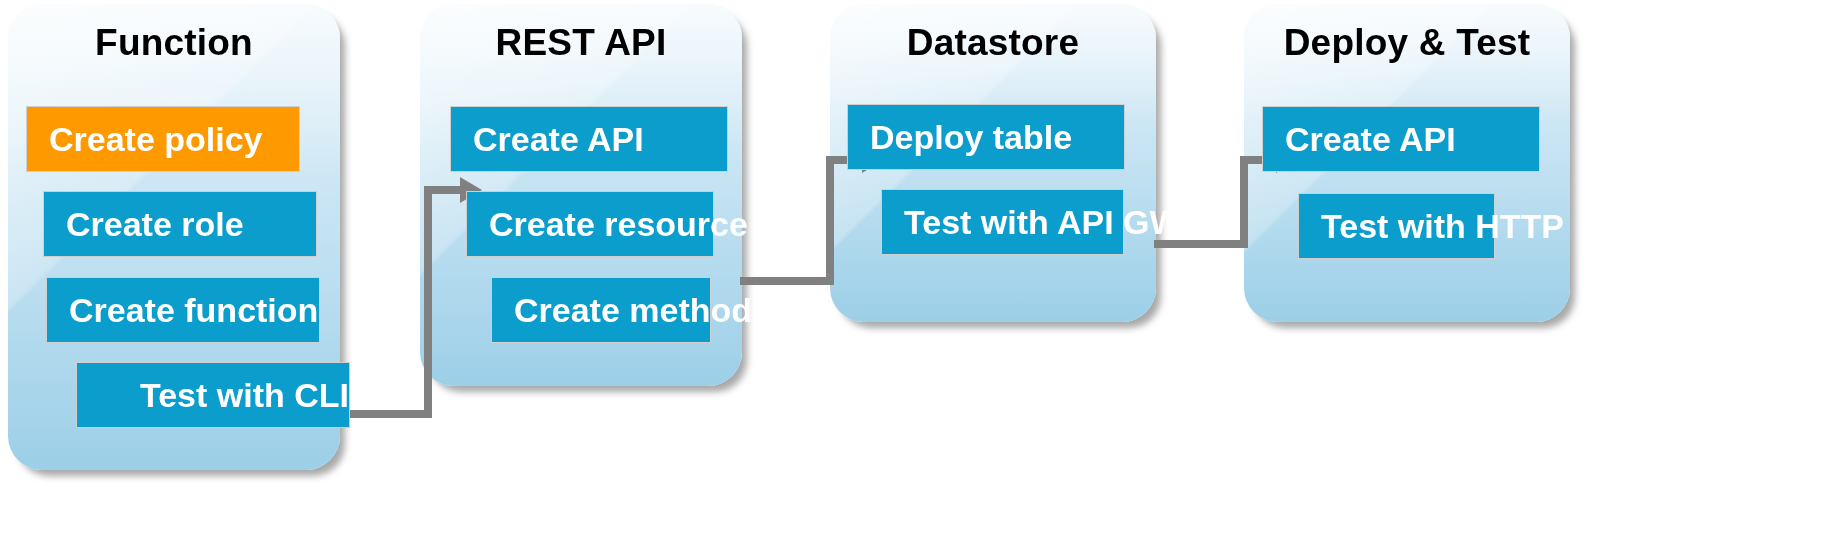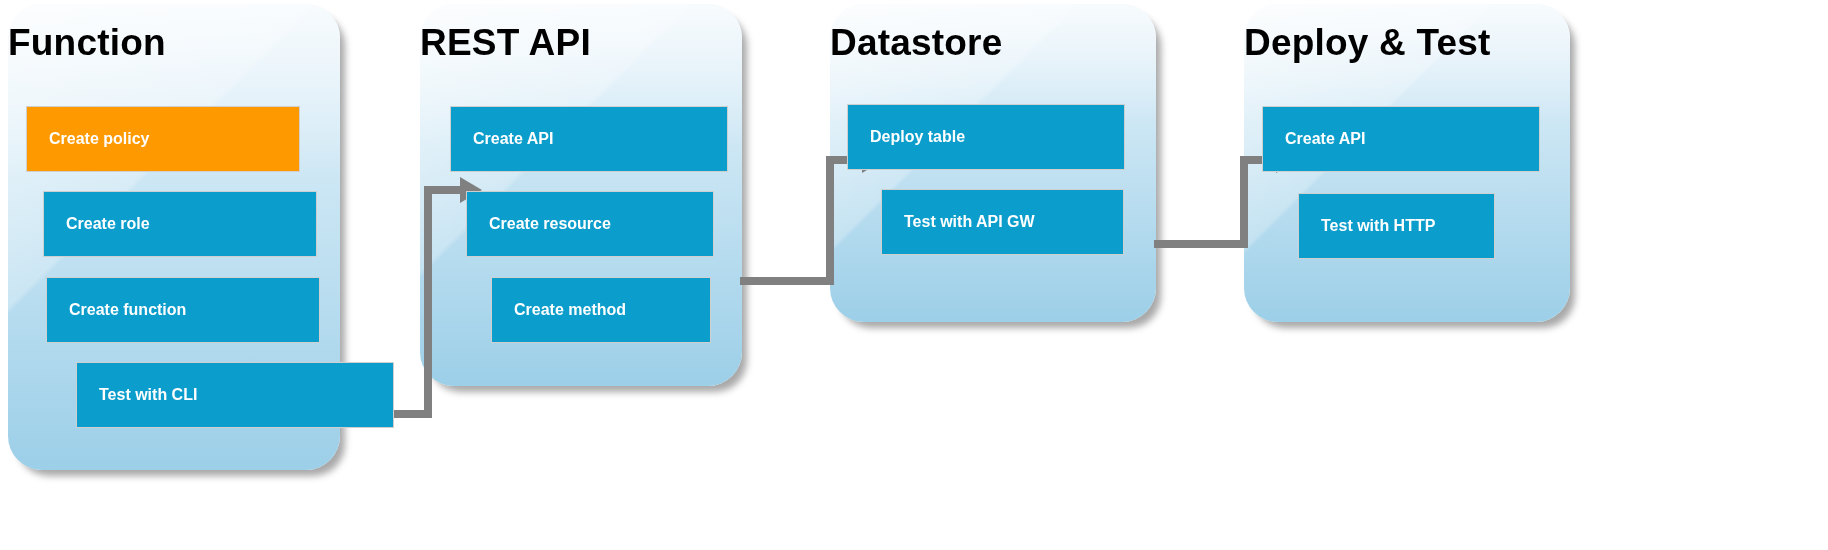--- a/index.html
+++ b/index.html
@@ -41,36 +41,37 @@
     left: 0; right: 0; top: 0;
     height: 38%;
     background: linear-gradient(to bottom, rgba(255,255,255,0.62), rgba(255,255,255,0.0));
     pointer-events: none;
   }
 
   .panel-title {
     position: absolute;
     left: 0; right: 0;
     top: 18px;
+    text-align: center;
     font-size: 37px;
     font-weight: bold;
     color: #000000;
     letter-spacing: 0.2px;
     z-index: 3;
   }
 
   
   .step {
     position: absolute;
     box-sizing: border-box;
     height: 66px;
     background: #0b9dcc;
     border: 1px solid #cfcfcf;
     color: #ffffff;
-    font-size: 16px;
+    font-size: 34px;
     font-weight: bold;
     display: flex;
     align-items: center;
     padding-left: 22px;
     z-index: 4;
     white-space: nowrap;
   }
   .step.highlight {
     background: #ff9900;
   }
@@ -100,21 +101,21 @@
   </div>
   <div class="step highlight" style="left:26px; top:106px; width:274px;">
     <span>Create policy</span>
   </div>
   <div class="step" style="left:43px; top:191px; width:274px;">
     <span>Create role</span>
   </div>
   <div class="step" style="left:46px; top:277px; width:274px;">
     <span>Create function</span>
   </div>
-  <div class="step" style="left:76px; top:362px; width:318px;">
+  <div class="step" style="left:76px; top:362px; width:274px;justify-content:flex-end;">
     <span>Test with CLI</span>
   </div>
 
   <div class="conn" style="left:338px; top:410px; width:94px; height:8px;"></div>
   <div class="conn" style="left:424px; top:186px; width:8px; height:232px;"></div>
   <div class="conn" style="left:424px; top:186px; width:40px; height:8px;"></div>
   <div class="arrowhead" style="left:460px; top:177px;"></div>
 
   <div class="panel" style="left:420px; top:4px; width:322px; height:382px;">
     <div class="panel-title">REST API</div>

